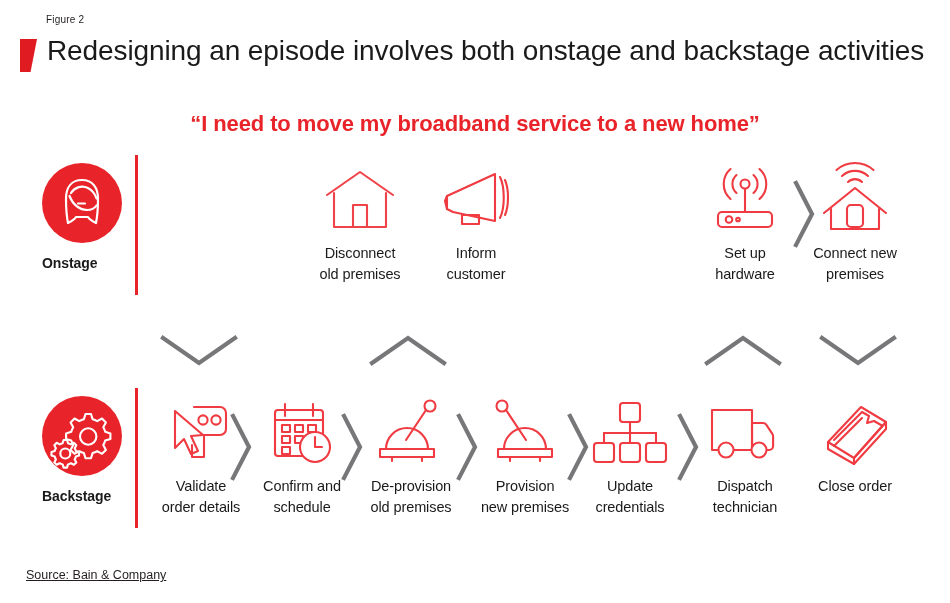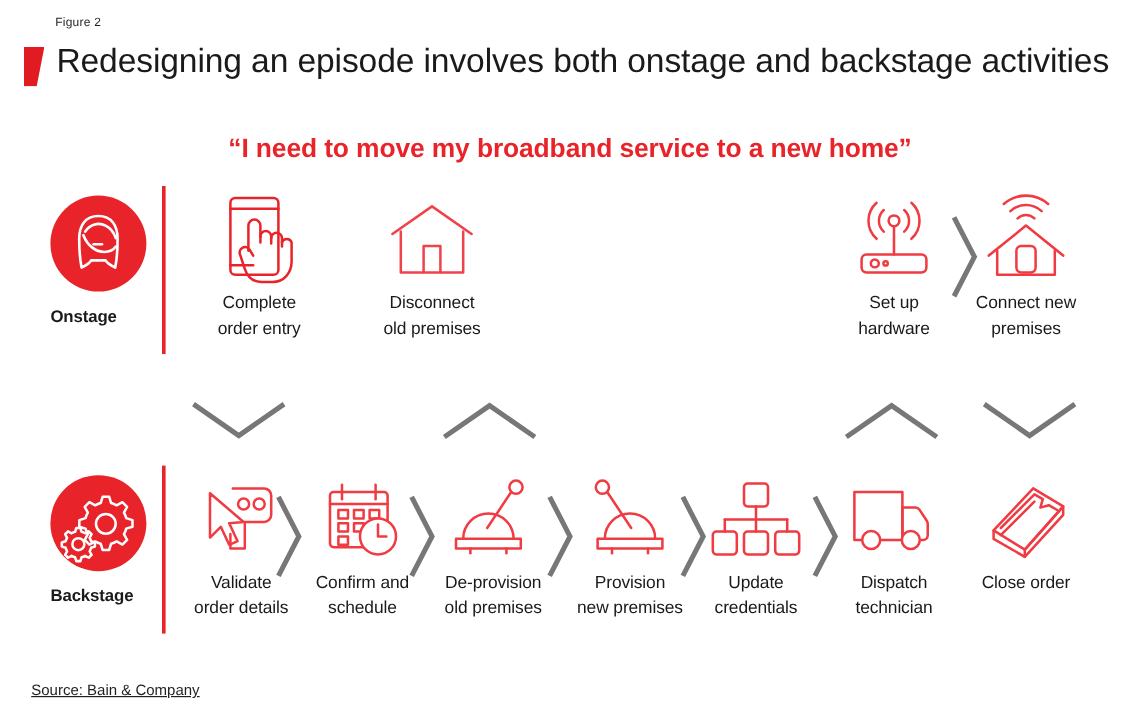--- a/index.html
+++ b/index.html
@@ -170,52 +170,50 @@
           <path d="M29 30 C33 24 40 22 46 25 C50 27 53 31 54.5 35.5"></path>
           <line x1="36" y1="40.5" x2="43" y2="40.5"></line>
         </g>
       </svg>
     </div>
     <div class="role-label">Onstage</div>
   </div>
 
   <div class="red-divider"></div>
 
-  <div class="step" style="left:152px">
-    <div class="icon-box">
-      <svg width="74" height="86" viewBox="0 0 74 86">
-        <g fill="none" stroke="#e8242a" stroke-width="2.1" stroke-linejoin="round" stroke-linecap="round">
-          <path d="M17 8 h32 a4 4 0 0 1 4 4 v56 a4 4 0 0 1 -4 4 h-32 a4 4 0 0 1 -4 -4 v-56 a4 4 0 0 1 4 -4 z"></path>
-          <line x1="13" y1="17" x2="53" y2="17"></line>
-          <line x1="13" y1="64" x2="32" y2="64"></line>
-          <path d="M28 52 v-21 a5 5 0 0 1 10 0 v14"></path>
-          <path d="M38 40 a4.5 4.5 0 0 1 9 0 v6"></path>
-          <path d="M47 41.5 a4.5 4.5 0 0 1 9 0 v7"></path>
-          <path d="M56 45 a4.2 4.2 0 0 1 8 0 v16 c0 9 -6 17 -16 17 h-9 c-8 0 -12 -5 -14 -11 l-4 -12 a4.5 4.5 0 0 1 8 -4 l3 5"></path>
-        </g>
-      </svg>
-    </div>
-    <div class="step-label">Complete
-order entry</div>
-  </div>
 
   <div class="step" style="left:296px">
     <div class="icon-box">
       <svg width="86" height="86" viewBox="0 0 86 86">
         <g fill="none" stroke="#f04349" stroke-width="2.1" stroke-linejoin="round" stroke-linecap="round">
           <path d="M10 38 L43 15 L76 38"></path>
           <path d="M17 36 v34 h52 v-34"></path>
           <path d="M36 70 v-22 h14 v22"></path>
         </g>
       </svg>
     </div>
     <div class="step-label">Disconnect
 old premises</div>
   </div>
 
+  <div class="step" style="left:412px">
+    <div class="icon-box">
+      <svg width="86" height="86" viewBox="0 0 86 86">
+        <g fill="none" stroke="#ef3b41" stroke-width="2.1" stroke-linejoin="round" stroke-linecap="round">
+          <path d="M14 39 L62 17 L62 64 L20 55 L14 52 Z"></path>
+          <path d="M14 39 L12 44 L14 52"></path>
+          <path d="M29 58 h17 v9 h-17 z"></path>
+          <path d="M67 20 C72 30 72 51 67 61"></path>
+          <path d="M72 23 C76 32 76 49 72 58"></path>
+        </g>
+      </svg>
+    </div>
+    <div class="step-label">Inform
+customer</div>
+  </div>
 
   <div class="step" style="left:791px">
     <div class="icon-box">
       <svg width="86" height="86" viewBox="0 0 86 86">
         <g fill="none" stroke="#ef3b41" stroke-width="2.1" stroke-linejoin="round" stroke-linecap="round">
           <path d="M36 25 A10 10 0 0 1 50 25"></path>
           <path d="M30 19 A19 19 0 0 1 56 19"></path>
           <path d="M24.5 13 A28 28 0 0 1 61.5 13"></path>
           <path d="M12 56 L43 31 L74 56"></path>
           <path d="M19 52 v20 h48 v-20"></path>

